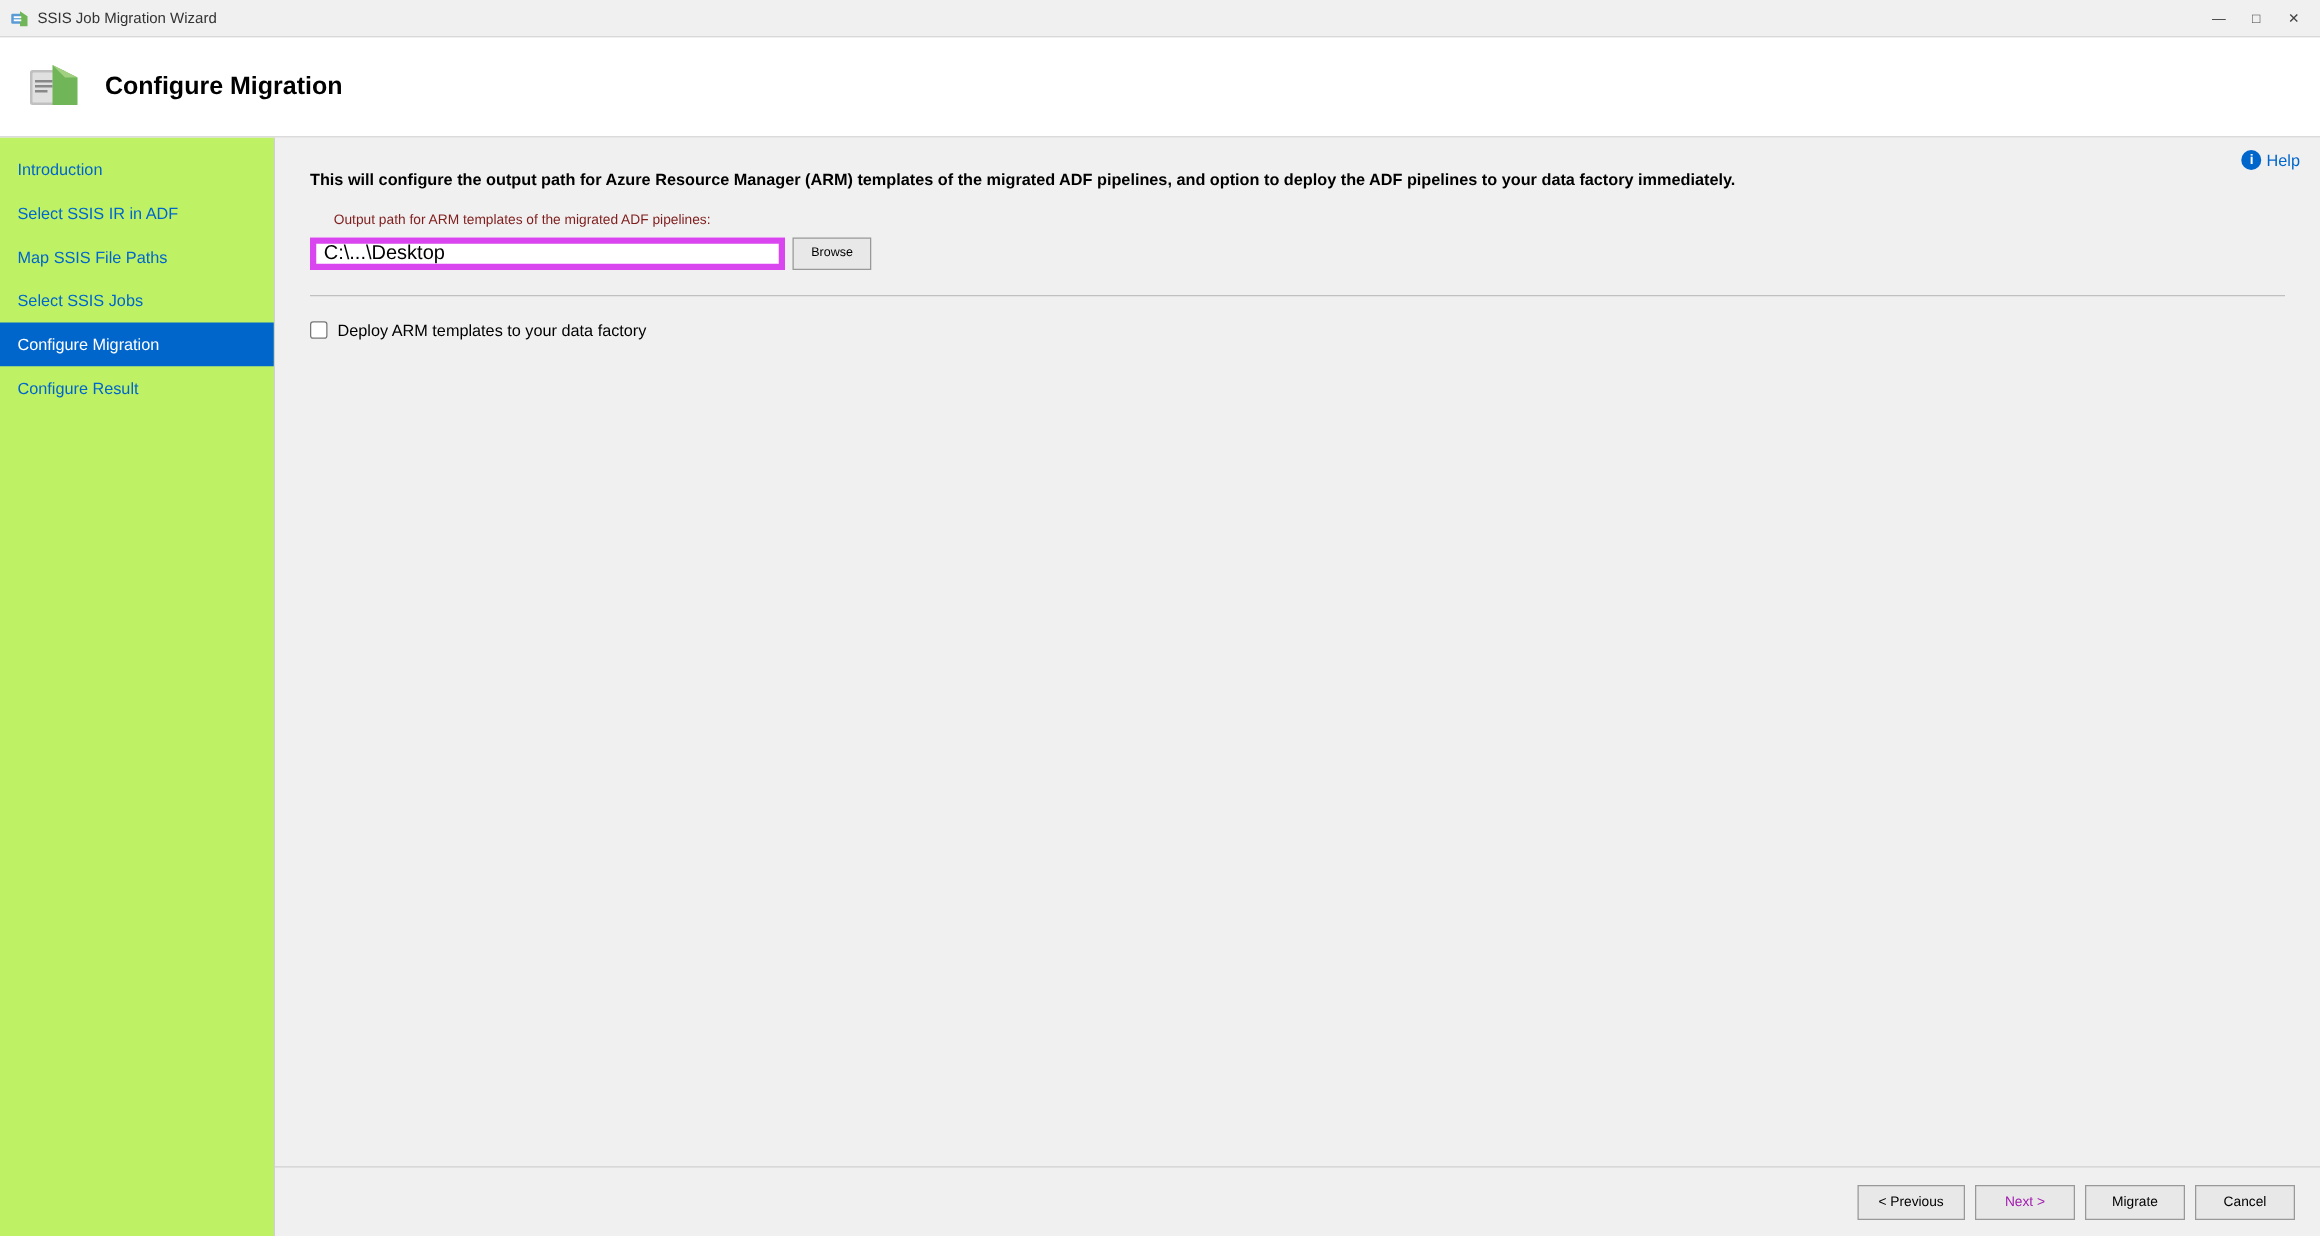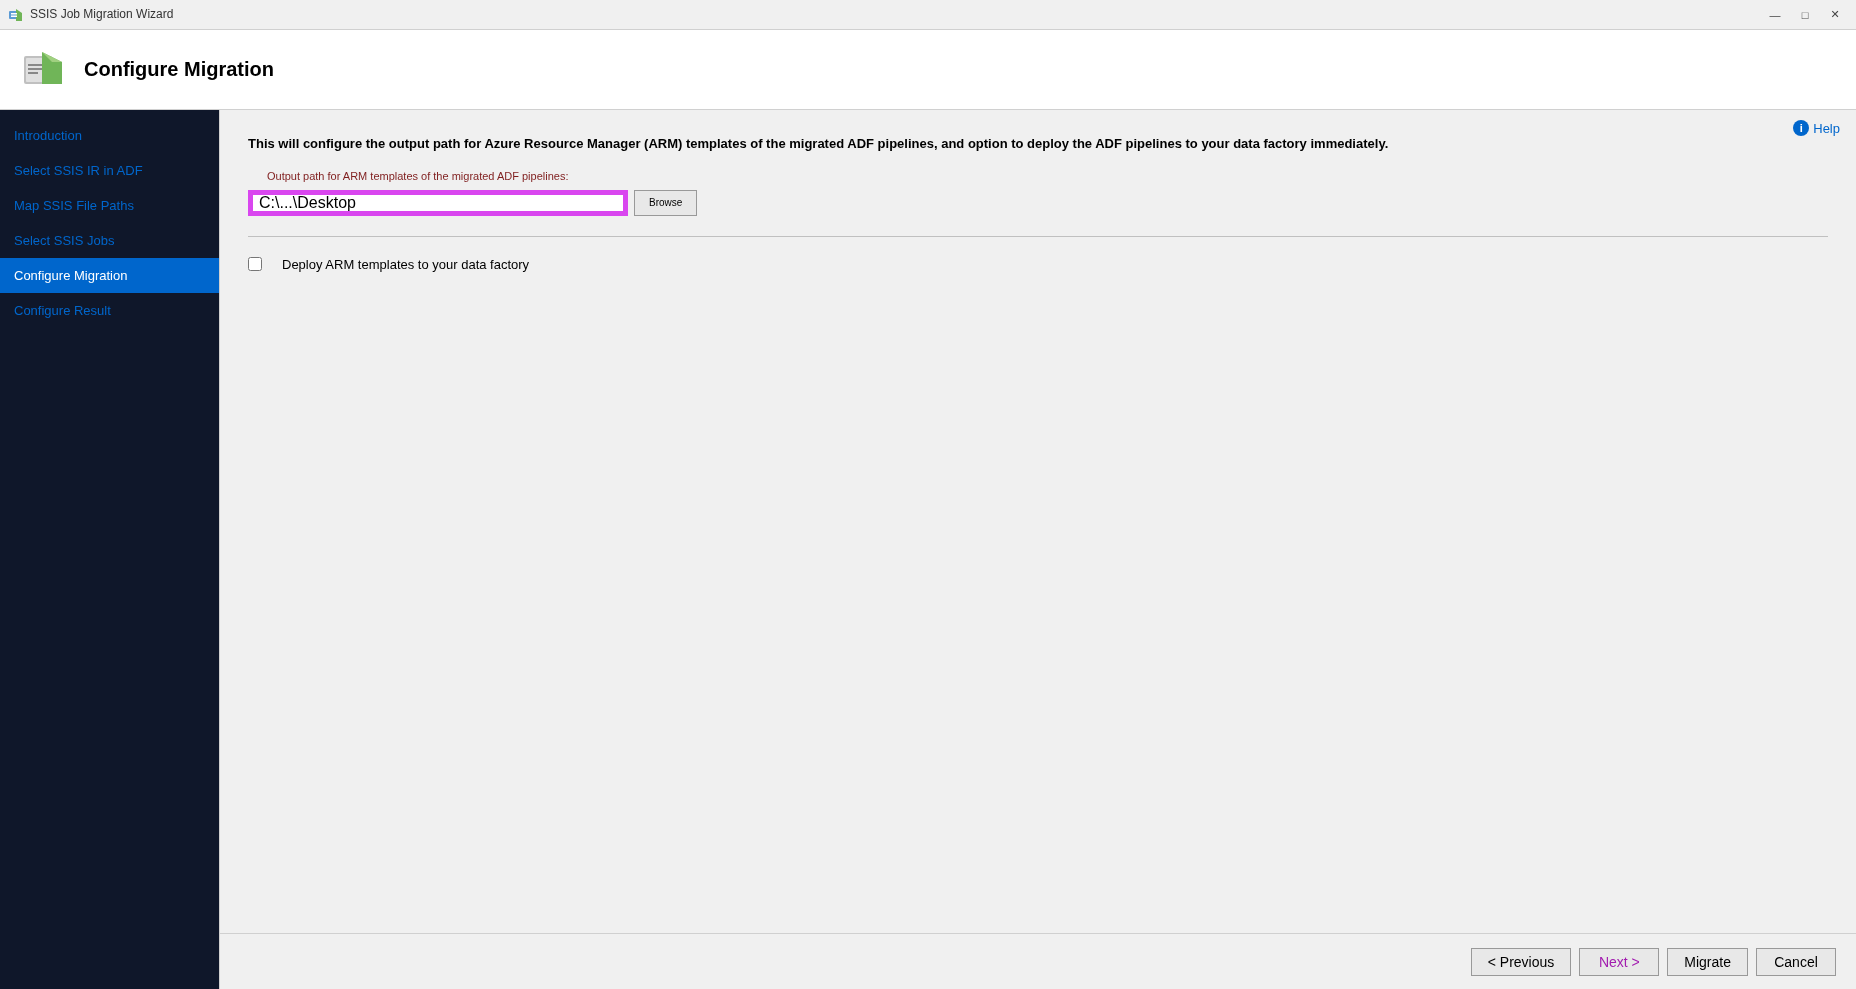--- a/index.html
+++ b/index.html
@@ -96,21 +96,21 @@
     
     .main-layout {
       display: flex;
       flex: 1;
       overflow: hidden;
     }
 
     
     .sidebar {
       width: 220px;
-      background: #0f172a;
+      background: #bef264;
       border-right: 1px solid #d0d0d0;
       flex-shrink: 0;
       padding-top: 8px;
     }
 
     .sidebar-item {
       padding: 10px 14px;
       cursor: pointer;
       color: #0066cc;
       font-size: 13px;
@@ -205,21 +205,21 @@
 
     .separator {
       border: none;
       border-top: 1px solid #c0c0c0;
       margin: 8px 0 20px 0;
     }
 
     .checkbox-row {
       display: flex;
       align-items: center;
-      gap: 20px;
+      gap: 8px;
     }
 
     .checkbox-input {
       width: 14px;
       height: 14px;
       cursor: pointer;
     }
 
     .checkbox-label {
       font-size: 13px;
@@ -239,21 +239,21 @@
       height: 56px;
     }
 
     .nav-btn {
       height: 28px;
       min-width: 80px;
       padding: 0 16px;
       border: 1px solid #999;
       background: #e8e8e8;
       cursor: pointer;
-      font-size: 14px;
+      font-size: 11px;
       color: #000;
     }
 
     .nav-btn:disabled {
       color: #a21caf;
       cursor: not-allowed;
       background: #e8e8e8;
     }
   </style>
 </head>

